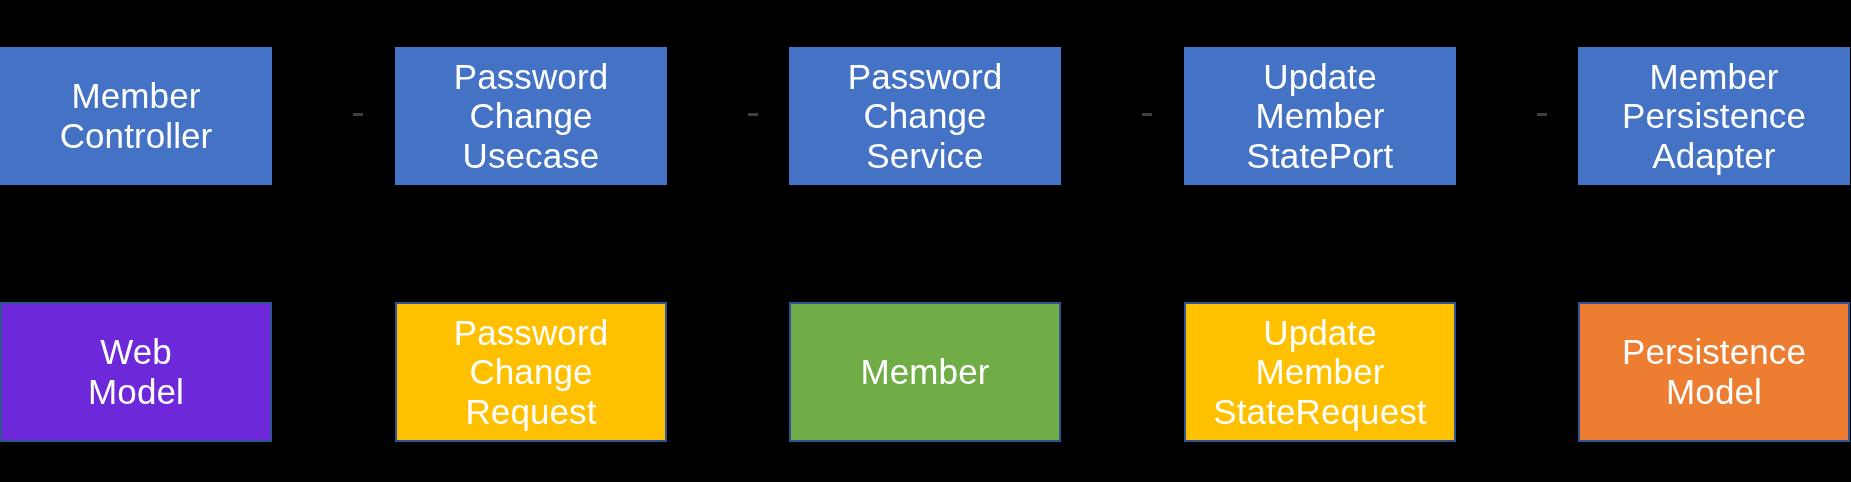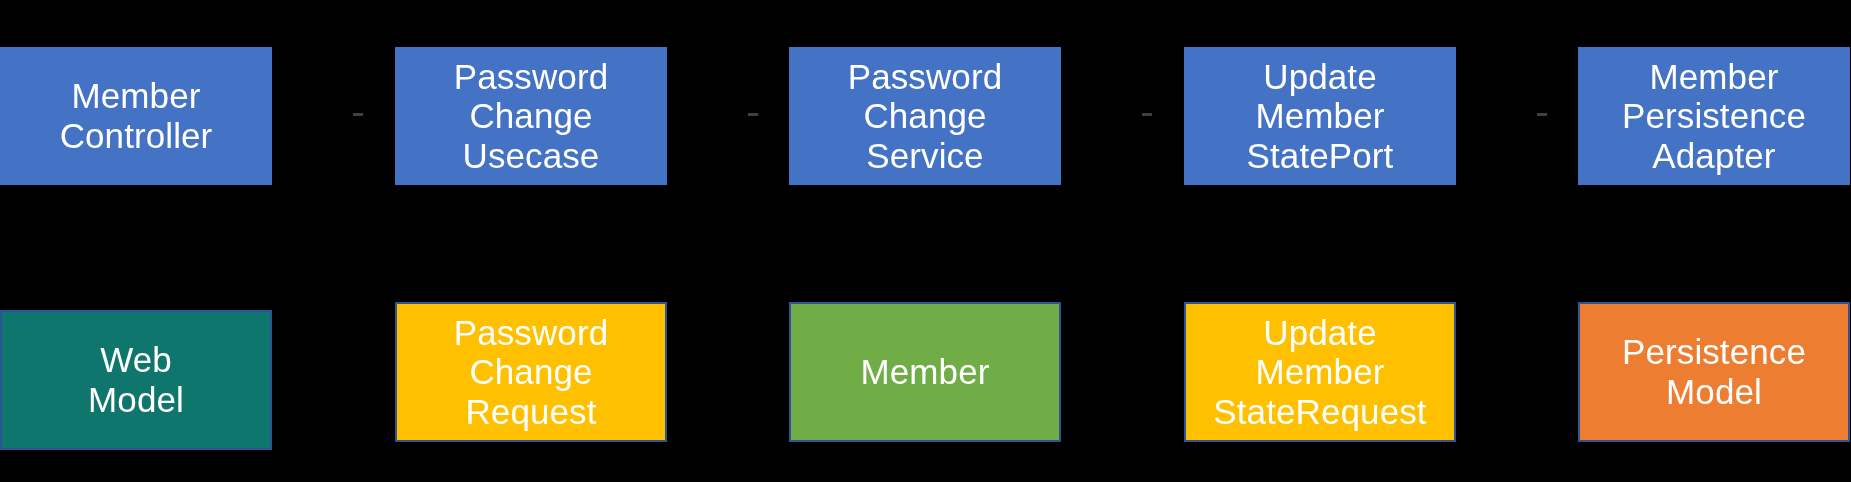--- a/index.html
+++ b/index.html
@@ -79,21 +79,21 @@
 StatePort</span>
     </div>
     <div class="node" style="left: 1578px; top: 47px; width: 272px; height: 138px; background: rgb(68, 114, 196);">
       <span class="label">Member
 Persistence
 Adapter</span>
     </div>
   </div>
 
   <div class="row row-bottom">
-    <div class="node" style="left: 0px; top: 302px; width: 272px; height: 140px; background: #0f766e; margin-top: 8px;">
+    <div class="node" style="left: 0px; top: 302px; width: 272px; height: 140px; background: #6d28d9;">
       <span class="label">Web
 Model</span>
     </div>
     <div class="node" style="left: 395px; top: 302px; width: 272px; height: 140px; background: rgb(255, 192, 0);">
       <span class="label">Password
 Change
 Request</span>
     </div>
     <div class="node" style="left: 789px; top: 302px; width: 272px; height: 140px; background: rgb(112, 173, 71);">
       <span class="label">Member</span>

